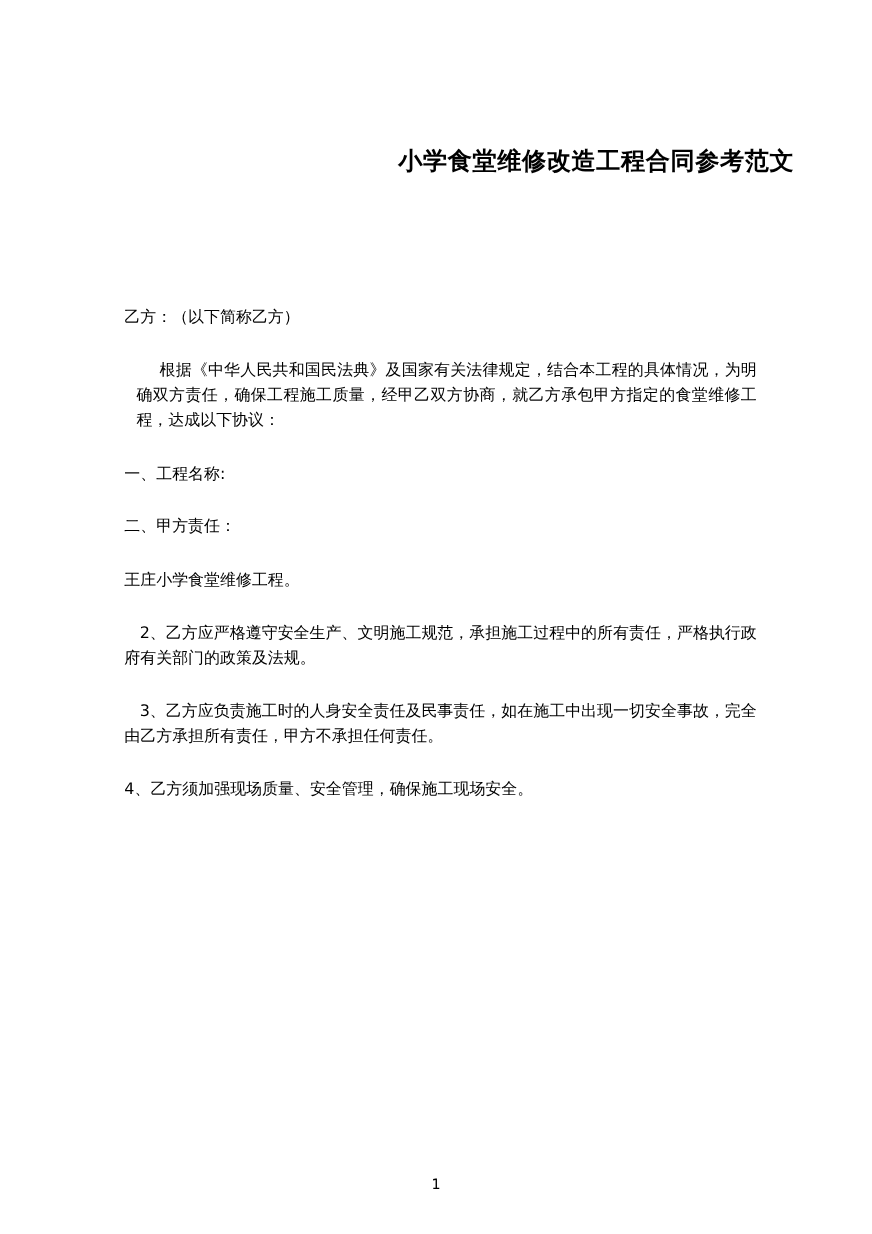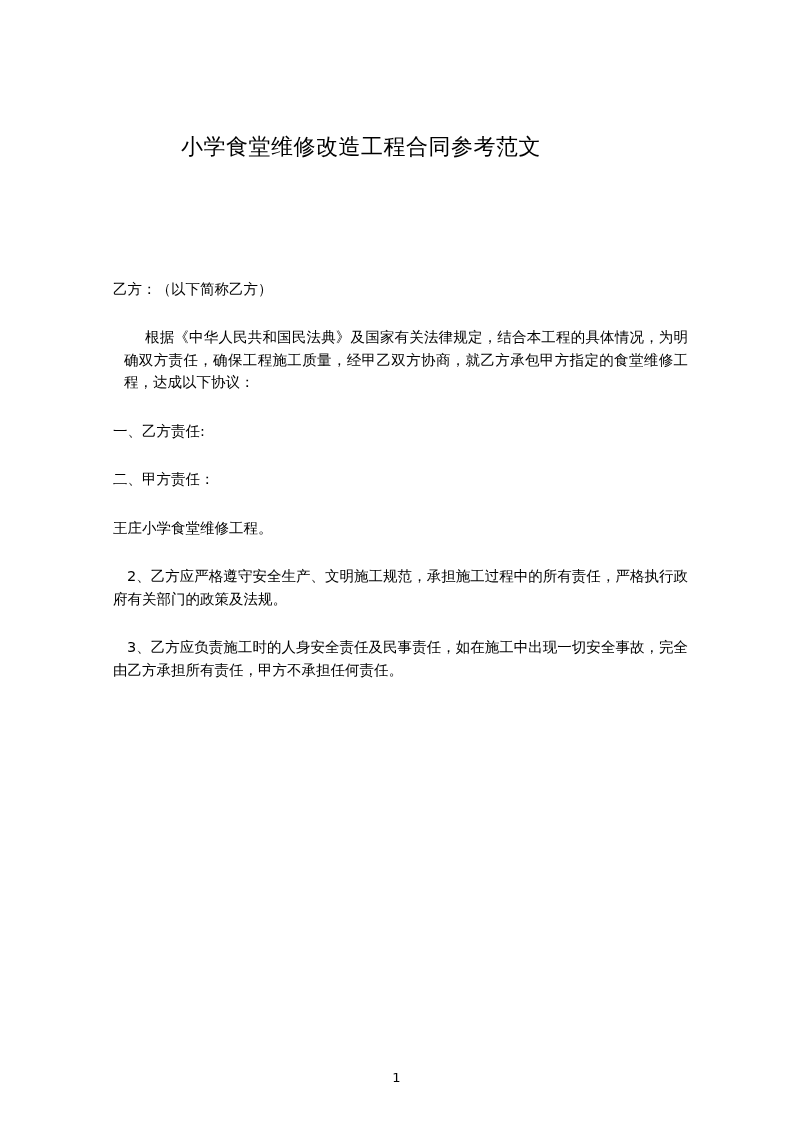--- a/index.html
+++ b/index.html
@@ -17,23 +17,23 @@
     position: relative;
     background: #ffffff;
     box-sizing: border-box;
     overflow: hidden;
   }
   .doc-title {
     position: absolute;
     top: 132px;
     left: 0;
     width: 722px;
-    text-align: center;
+    text-align: right;
     font-size: 22px;
-    font-weight: normal;
+    font-weight: bold;
     letter-spacing: 0.5px;
   }
   .body-block {
     position: absolute;
     top: 278px;
     left: 113px;
     width: 575px;
   }
   .para {
     font-size: 14.5px;
@@ -64,22 +64,23 @@
 </head>
 <body>
 
 <div class="page">
 
   <div class="doc-title">小学食堂维修改造工程合同参考范文</div>
 
   <div class="body-block">
     <p class="para">乙方：（以下简称乙方）</p>
     <p class="para ind1">根据《中华人民共和国民法典》及国家有关法律规定，结合本工程的具体情况，为明确双方责任，确保工程施工质量，经甲乙双方协商，就乙方承包甲方指定的食堂维修工程，达成以下协议：</p>
-    <p class="para">一、乙方责任:</p>
+    <p class="para">一、工程名称:</p>
     <p class="para">二、甲方责任：</p>
     <p class="para">王庄小学食堂维修工程。</p>
     <p class="para ind2">2、乙方应严格遵守安全生产、文明施工规范，承担施工过程中的所有责任，严格执行政府有关部门的政策及法规。</p>
     <p class="para ind2">3、乙方应负责施工时的人身安全责任及民事责任，如在施工中出现一切安全事故，完全由乙方承担所有责任，甲方不承担任何责任。</p>
+    <p class="para tight">4、乙方须加强现场质量、安全管理，确保施工现场安全。</p>
   </div>
 
   <div class="page-number">1</div>
 
 </div>
 
 </body></html>

